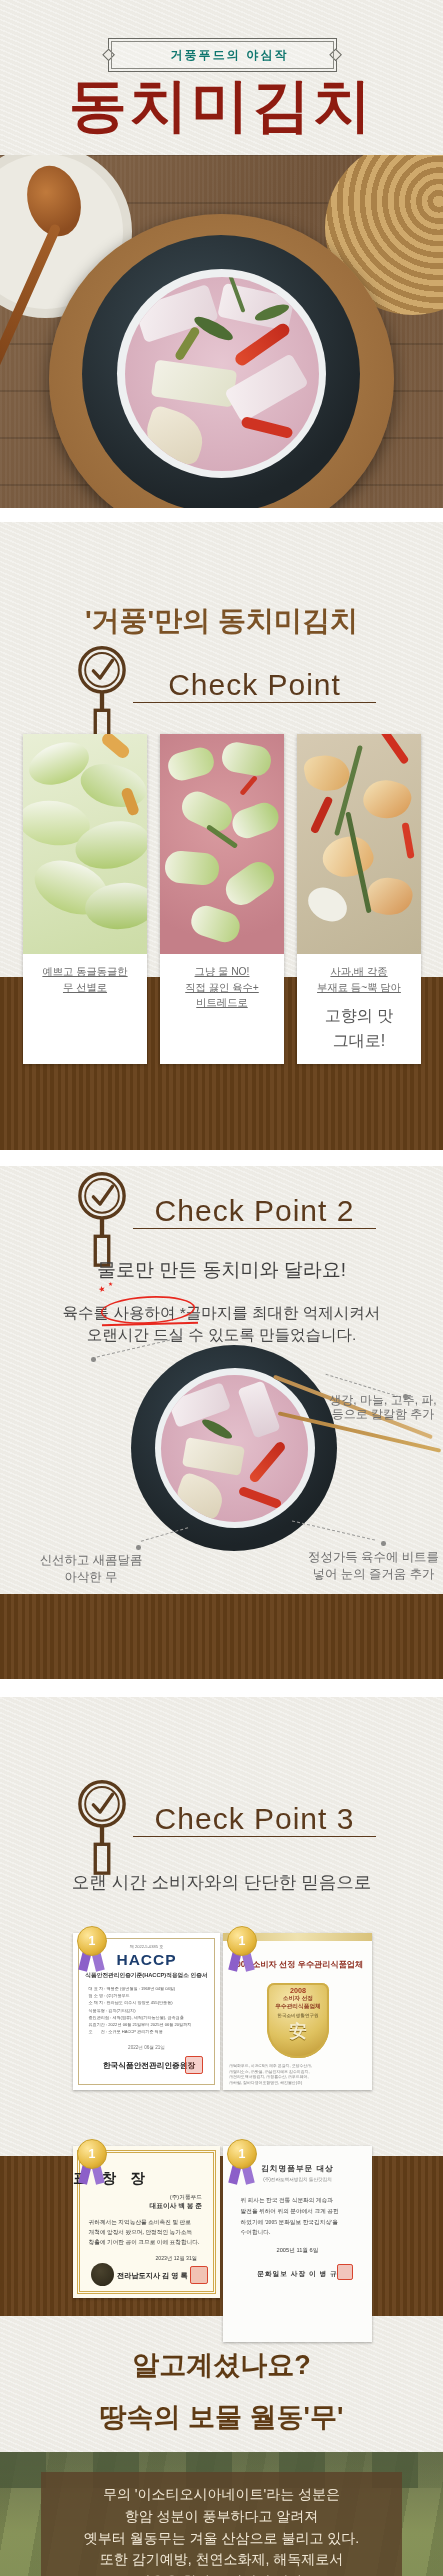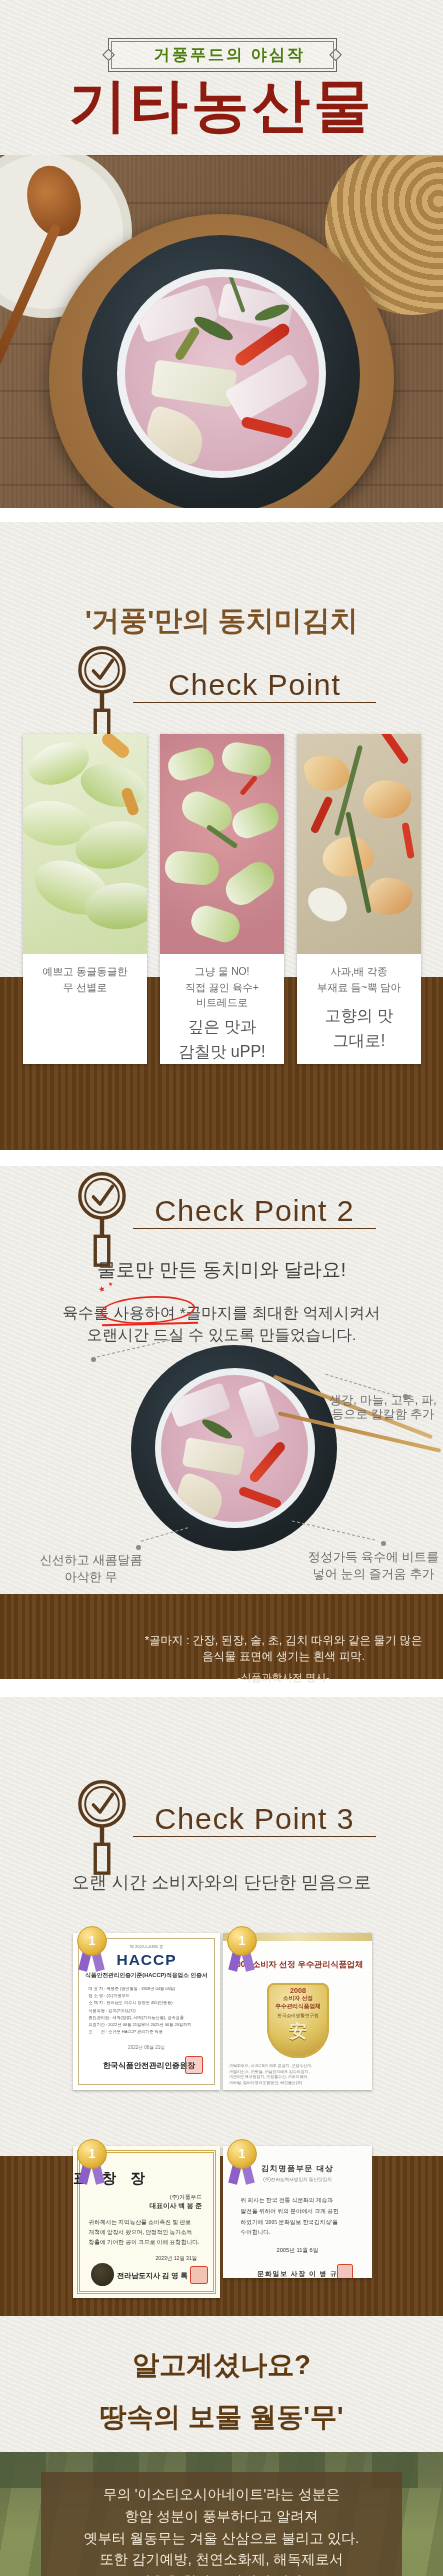--- a/index.html
+++ b/index.html
@@ -7,37 +7,37 @@
         font-family:"Liberation Sans",sans-serif;}
   .abs{position:absolute;}
   .ctr{text-align:center;left:0;width:443px;}
   .paper{background:
      repeating-linear-gradient(23deg, rgba(255,255,255,.35) 0 1.5px, rgba(0,0,0,0) 1.5px 4.6px),
      #edebe5;}
   .stripes{background:repeating-linear-gradient(90deg,#5e3b17 0 3.6px,#6c4722 3.6px 7.2px);}
   
   .badge{left:108px;top:38px;width:227px;height:32px;border:1px solid #6a6a64;background:rgba(255,255,255,.25);}
   .badge .inner{position:absolute;inset:2.1px;border:0.5px solid #8a8a84;display:flex;align-items:center;justify-content:center;
-     font-size:16px;font-weight:700;color:#4d7c0f;letter-spacing:2.1px;padding-left:14px;}
+     font-size:12px;font-weight:700;color:#0f766e;letter-spacing:2.1px;padding-left:14px;}
   .diamond{position:absolute;top:50%;width:7.2px;height:7.2px;border:1px solid #6a6a64;background:#edebe5;transform:translateY(-50%) rotate(45deg);}
   .main-title{top:77px;font-family:"Liberation Serif",serif;font-weight:700;font-size:58px;color:#8e1b10;letter-spacing:3.1px;line-height:1;}
   
   .hero{left:0;top:155px;width:443px;height:353px;overflow:hidden;
      background:
       repeating-linear-gradient(180deg, rgba(0,0,0,.14) 0 1.5px, rgba(0,0,0,0) 1.5px 47px),
       repeating-linear-gradient(90deg, rgba(255,255,255,.04) 0 2.1px, rgba(0,0,0,0) 2.1px 4.6px),
       linear-gradient(115deg,#84664a,#6f5238 55%,#7a5c41);}
   .circle{border-radius:50%;}
   
   .cp-label{width:247px;left:131px;font-size:30px;color:#5b3a1d;letter-spacing:1px;text-align:center;white-space:nowrap;}
   .cp-underline{left:133px;width:243px;height:1px;background:#5b3a1d;}
   
   .card{width:124px;height:330px;background:#ffffff;box-shadow:0 1px 3.1px rgba(0,0,0,.25);}
   .card .img{position:relative;width:124px;height:220px;overflow:hidden;}
-  .card .small{margin-top:10.3px;font-size:10.3px;line-height:15.5px;color:#6a6a6a;text-align:center;}
+  .card .small{margin-top:10.3px;font-size:10.3px;line-height:15.5px;color:#6a6a6a;text-align:center;text-decoration:underline;}
   .card .big{margin-top:8.2px;font-size:16px;line-height:25px;color:#555;text-align:center;font-weight:500;}
   
   .callout{font-size:11.3px;line-height:14.4px;color:#6e6e6e;text-align:center;}
   .dash{border-top:1px dashed #9a9a98;height:0;}
   .dot{width:4.6px;height:4.6px;border-radius:50%;background:#8b8b89;}
   
   .bandtxt{color:#f2e9d8;text-align:center;}
   
   .cert{background:#ffffff;box-shadow:0 1px 2.6px rgba(0,0,0,.3);overflow:hidden;}
   .medal{width:30px;height:49px;z-index:5;}
@@ -52,21 +52,21 @@
 <body>
 
 <div class="page">
 
   <div class="abs paper" style="left:0;top:0;width:443px;height:155px;"></div>
   <div class="abs badge">
     <div class="diamond" style="left:-4.6px;"></div>
     <div class="diamond" style="right:-4.6px;"></div>
     <div class="inner">거풍푸드의 야심작</div>
   </div>
-  <div class="abs ctr main-title">기타농산물</div>
+  <div class="abs ctr main-title">동치미김치</div>
 
   <div class="abs hero">
     <div class="abs circle" style="left:-41px;top:-10.3px;width:155px;height:155px;background:#eceae2;border:9.3px solid #e0ddd3;"></div>
     <div class="abs" style="left:28px;top:10.3px;width:52px;height:72px;border-radius:50%;background:radial-gradient(circle at 40% 35%,#c07a3c,#8d4d20 75%);transform:rotate(-16deg);"></div>
     <div class="abs" style="left:52px;top:70px;width:10.3px;height:160px;border-radius:5.2px;background:linear-gradient(180deg,#a4602a,#7e4318);transform:rotate(24deg);transform-origin:top center;"></div>
     <div class="abs circle" style="left:325px;top:-15.5px;width:175px;height:175px;background:repeating-radial-gradient(circle at 65% 35%,#cfa96c 0 5.7px,#aa8148 5.7px 11.3px);"></div>
     <div class="abs circle" style="left:49px;top:59px;width:345px;height:330px;background:radial-gradient(circle at 50% 45%,#b3854f,#9a6c3c 70%,#8a5e31);box-shadow:0 5.2px 15.5px rgba(0,0,0,.45);"></div>
     <div class="abs circle" style="left:82px;top:80px;width:278px;height:278px;background:radial-gradient(circle at 42% 35%,#3b4a52,#1e2529 72%);"></div>
     <div class="abs circle" style="left:117px;top:114px;width:209px;height:209px;background:#eef0f1;"></div>
     <div class="abs circle" style="left:125px;top:122px;width:194px;height:194px;overflow:hidden;background:radial-gradient(circle at 50% 45%,#e6c6d1,#d5aab9 80%);">
@@ -128,24 +128,20 @@
       <div class="abs" style="left:64px;top:134px;width:52px;height:31px;border-radius:15.5px;background:linear-gradient(88deg,#eef1dd,#aecb76);transform:rotate(-35deg);"></div>
       <div class="abs" style="left:31px;top:175px;width:49px;height:30px;border-radius:14.4px;background:linear-gradient(90deg,#f0f3e1,#b8d182);transform:rotate(18deg);"></div>
       <div class="abs" style="left:44px;top:100px;width:36px;height:5.2px;border-radius:2.6px;background:#5f7f3c;transform:rotate(35deg);"></div>
       <div class="abs" style="left:77px;top:49px;width:23px;height:4.6px;border-radius:2.6px;background:#cc3524;transform:rotate(-50deg);"></div>
     </div>
     <div class="small">
       <div>그냥 물 NO!</div>
       <div>직접 끓인 육수+</div>
       <div>비트레드로</div>
     </div>
-    <div class="big" style="margin-top:3.1px;">
-      <div>깊은 맛과</div>
-      <div>감칠맛 uPP!</div>
-    </div>
   </div>
 
   <div class="abs card" style="left:297px;top:734px;">
     <div class="img" style="background:linear-gradient(150deg,#d6cab2,#bfb496);">
       <div class="abs" style="left:7.7px;top:20.6px;width:44px;height:36px;border-radius:30% 60% 40% 55%;background:linear-gradient(130deg,#f2dcae,#dba55e);transform:rotate(-10deg);"></div>
       <div class="abs" style="left:67px;top:46px;width:46px;height:39px;border-radius:55% 35% 60% 40%;background:linear-gradient(120deg,#f4e3b8,#d8964f);transform:rotate(20deg);"></div>
       <div class="abs" style="left:26px;top:103px;width:49px;height:40px;border-radius:45% 55% 35% 60%;background:linear-gradient(140deg,#f6e6c0,#e0a964);transform:rotate(-25deg);"></div>
       <div class="abs" style="left:70px;top:144px;width:45px;height:37px;border-radius:50% 40% 55% 35%;background:linear-gradient(125deg,#f1dcb2,#d49250);transform:rotate(12deg);"></div>
       <div class="abs" style="left:77px;top:7.7px;width:41px;height:8.2px;border-radius:4.6px;background:#cf2f1f;transform:rotate(55deg);"></div>
       <div class="abs" style="left:5.2px;top:77px;width:39px;height:7.7px;border-radius:4.1px;background:#c02a1b;transform:rotate(-65deg);"></div>
@@ -223,25 +219,20 @@
   <div class="abs dash" style="left:140px;top:1534px;width:49px;transform:rotate(-16deg);"></div>
 
   <div class="abs callout" style="left:307px;top:1549px;width:133px;font-size:12.4px;line-height:17px;">
     <div>정성가득 육수에 비트를</div>
     <div>넣어 눈의 즐거움 추가</div>
   </div>
   <div class="abs dash" style="left:291px;top:1530px;width:85px;transform:rotate(13deg);"></div>
   <div class="abs dot" style="left:381px;top:1541px;"></div>
 
   <div class="abs stripes" style="left:0;top:1594px;width:443px;height:85px;"></div>
-  <div class="abs bandtxt" style="left:129px;top:1632px;width:309px;font-size:11.3px;line-height:16px;">
-    <div>*골마지 : 간장, 된장, 술, 초, 김치 따위와 같은 물기 많은</div>
-    <div>음식물 표면에 생기는 흰색 피막.</div>
-    <div style="margin-top:6.2px;font-size:10.3px;color:#e6dcc8;">-식품과학사전 명시-</div>
-  </div>
 
   <div class="abs paper" style="left:0;top:1697px;width:443px;height:756px;"></div>
   <div class="abs stripes" style="left:0;top:2156px;width:443px;height:160px;"></div>
 
   <div class="abs" style="left:73px;top:1776px;">
     <svg width="58" height="101" viewBox="0 0 120 210" fill="none" stroke="#5a3a1c">
       <circle cx="60" cy="58" r="46" stroke-width="7"></circle>
       <circle cx="60" cy="58" r="35" stroke-width="4"></circle>
       <path d="M42 60 L56 75 L82 38" stroke-width="7" stroke-linecap="round" stroke-linejoin="round"></path>
       <line x1="60" y1="104" x2="60" y2="142" stroke-width="9"></line>
@@ -302,21 +293,21 @@
       <div>귀하께서는 지역농산물 소비촉진 및 판로</div>
       <div>개척에 앞장서 왔으며, 안정적인 농가소득</div>
       <div>창출에 기여한 공이 크므로 이에 표창합니다.</div>
     </div>
     <div class="abs" style="left:0;top:109px;width:124px;text-align:right;font-size:5.2px;color:#444;">2023년 12월 31일</div>
     <div class="abs circle" style="left:17.5px;top:117px;width:23px;height:23px;background:radial-gradient(circle at 40% 35%,#4a432e,#2a2517);"></div>
     <div class="abs" style="left:44px;top:125px;width:82px;font-size:7.2px;font-weight:700;color:#222;">전라남도지사 김 영 록</div>
     <div class="abs" style="left:117px;top:120px;width:15.5px;height:15.5px;border:1px solid #d8442e;background:rgba(216,68,46,.3);border-radius:2.1px;"></div>
   </div>
 
-  <div class="abs cert" style="left:223px;top:2146px;width:149px;height:132px;background:#fcfcfa;">
+  <div class="abs cert" style="left:223px;top:2146px;width:149px;height:196px;background:#fcfcfa;">
     <div class="abs" style="left:0;top:17.5px;width:149px;text-align:center;font-size:7.7px;font-weight:700;color:#3a3a3a;letter-spacing:1px;">김치명품부문 대상</div>
     <div class="abs tiny" style="left:0;top:31px;width:149px;text-align:center;font-size:4.6px;">(주)전라도백서방김치 돌산갓김치</div>
     <div class="abs" style="left:17.5px;top:49px;width:116px;font-size:5.7px;line-height:10.8px;color:#3c3c3c;font-family:'Liberation Serif',serif;">
       <div>위 회사는 한국 전통 식문화의 계승과</div>
       <div>발전을 위하여 위의 분야에서 크게 공헌</div>
       <div>하였기에 '2005 문화일보 한국김치상'을</div>
       <div>수여합니다.</div>
     </div>
     <div class="abs" style="left:0;top:101px;width:149px;text-align:center;font-size:5.7px;color:#3c3c3c;">2005년 11월 6일</div>
     <div class="abs" style="left:0;top:124px;width:149px;text-align:center;font-size:6.7px;font-weight:700;color:#333;letter-spacing:1px;">문화일보 사장 이 병 규</div>

